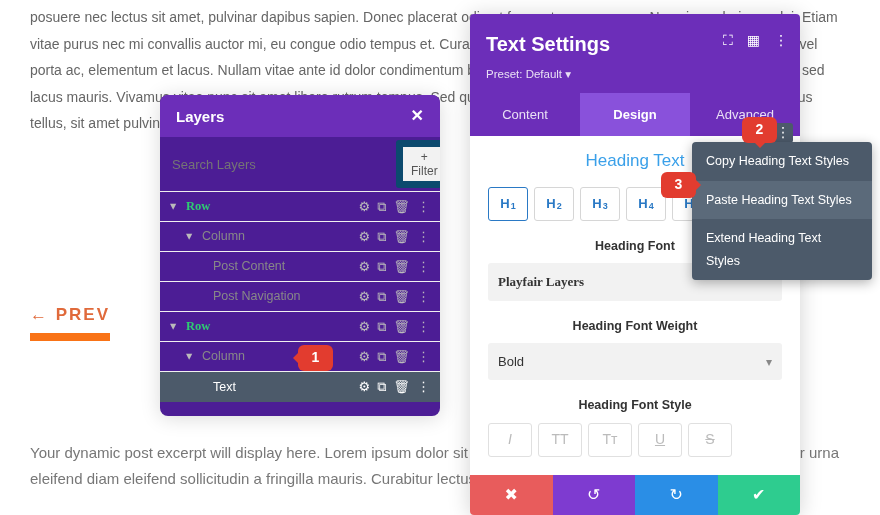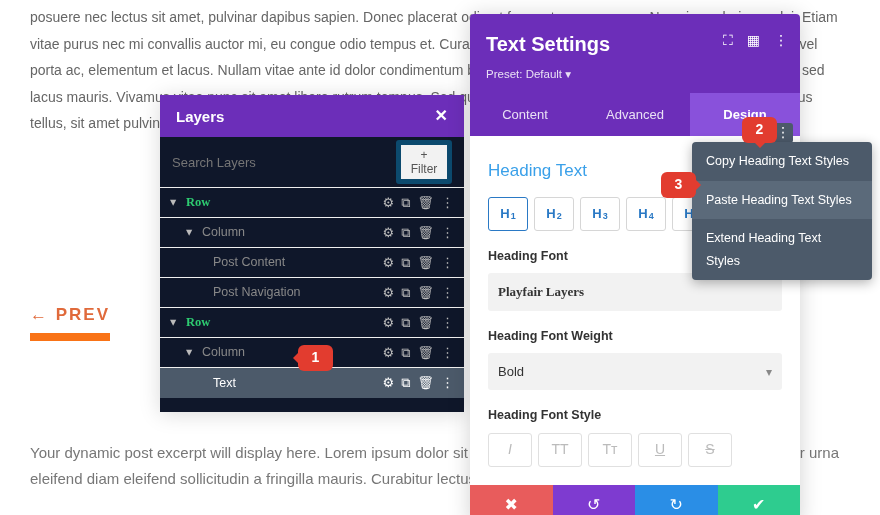--- a/index.html
+++ b/index.html
@@ -41,23 +41,23 @@
     right: 30px;
     color: #777;
     font-size: 15px;
     line-height: 1.7;
   }
   
   .layers {
     position: absolute;
     left: 160px;
     top: 95px;
-    width: 304px;
-    background: #0f172a;
-    border-radius: 0;
+    width: 280px;
+    background: #4c1d95;
+    border-radius: 8px;
     box-shadow: 0 2px 20px rgba(0,0,0,0.15);
     overflow: hidden;
   }
   .layers-header {
     background: #6c2eb9;
     color: #fff;
     height: 42px;
     display: flex;
     align-items: center;
     justify-content: space-between;
@@ -76,21 +76,21 @@
   .layers-search input {
     flex: 1;
     border: none;
     outline: none;
     font-size: 13px;
     color: #888;
     background: transparent;
   }
   .layers-search .filter-btn {
     background: #f2f2f2;
-    border: 5px solid #0c4a6e;
+    border: 7px solid #0c4a6e;
     border-radius: 3px;
     padding: 3px 8px;
     font-size: 12px;
     color: #555;
     cursor: pointer;
   }
   .layer-row {
     display: flex;
     align-items: center;
     height: 30px;
@@ -149,22 +149,23 @@
     color: rgba(255,255,255,0.85);
     font-size: 13px;
     cursor: pointer;
   }
   .tab.active {
     background: #8951db;
     color: #fff;
     font-weight: 600;
   }
   .settings-body {
-    padding: 20px 18px 18px;
+    padding: 10px 18px 18px;
     position: relative;
+    text-align: center;
   }
   .section-title {
     color: #3aa0e9;
     font-size: 17px;
     font-weight: 500;
     margin-bottom: 10px;
   }
   .hbtns {
     display: flex; gap: 6px; margin-bottom: 14px;
   }
@@ -388,22 +389,22 @@
     <div class="title">Text Settings</div>
     <div class="preset">Preset: Default ▾</div>
     <div class="hicons">
       <span>⛶</span>
       <span>▦</span>
       <span>⋮</span>
     </div>
   </div>
   <div class="tabs">
     <div class="tab">Content</div>
+    <div class="tab active">Design</div>
     <div class="tab">Advanced</div>
-    <div class="tab active">Design</div>
   </div>
   <div class="settings-body">
     <div class="section-title">Heading Text</div>
     <div class="hbtns">
       <div class="hbtn active">H<span class="sub">1</span></div>
       <div class="hbtn">H<span class="sub">2</span></div>
       <div class="hbtn">H<span class="sub">3</span></div>
       <div class="hbtn">H<span class="sub">4</span></div>
       <div class="hbtn">H<span class="sub">5</span></div>
       <div class="hbtn">H<span class="sub">6</span></div>

